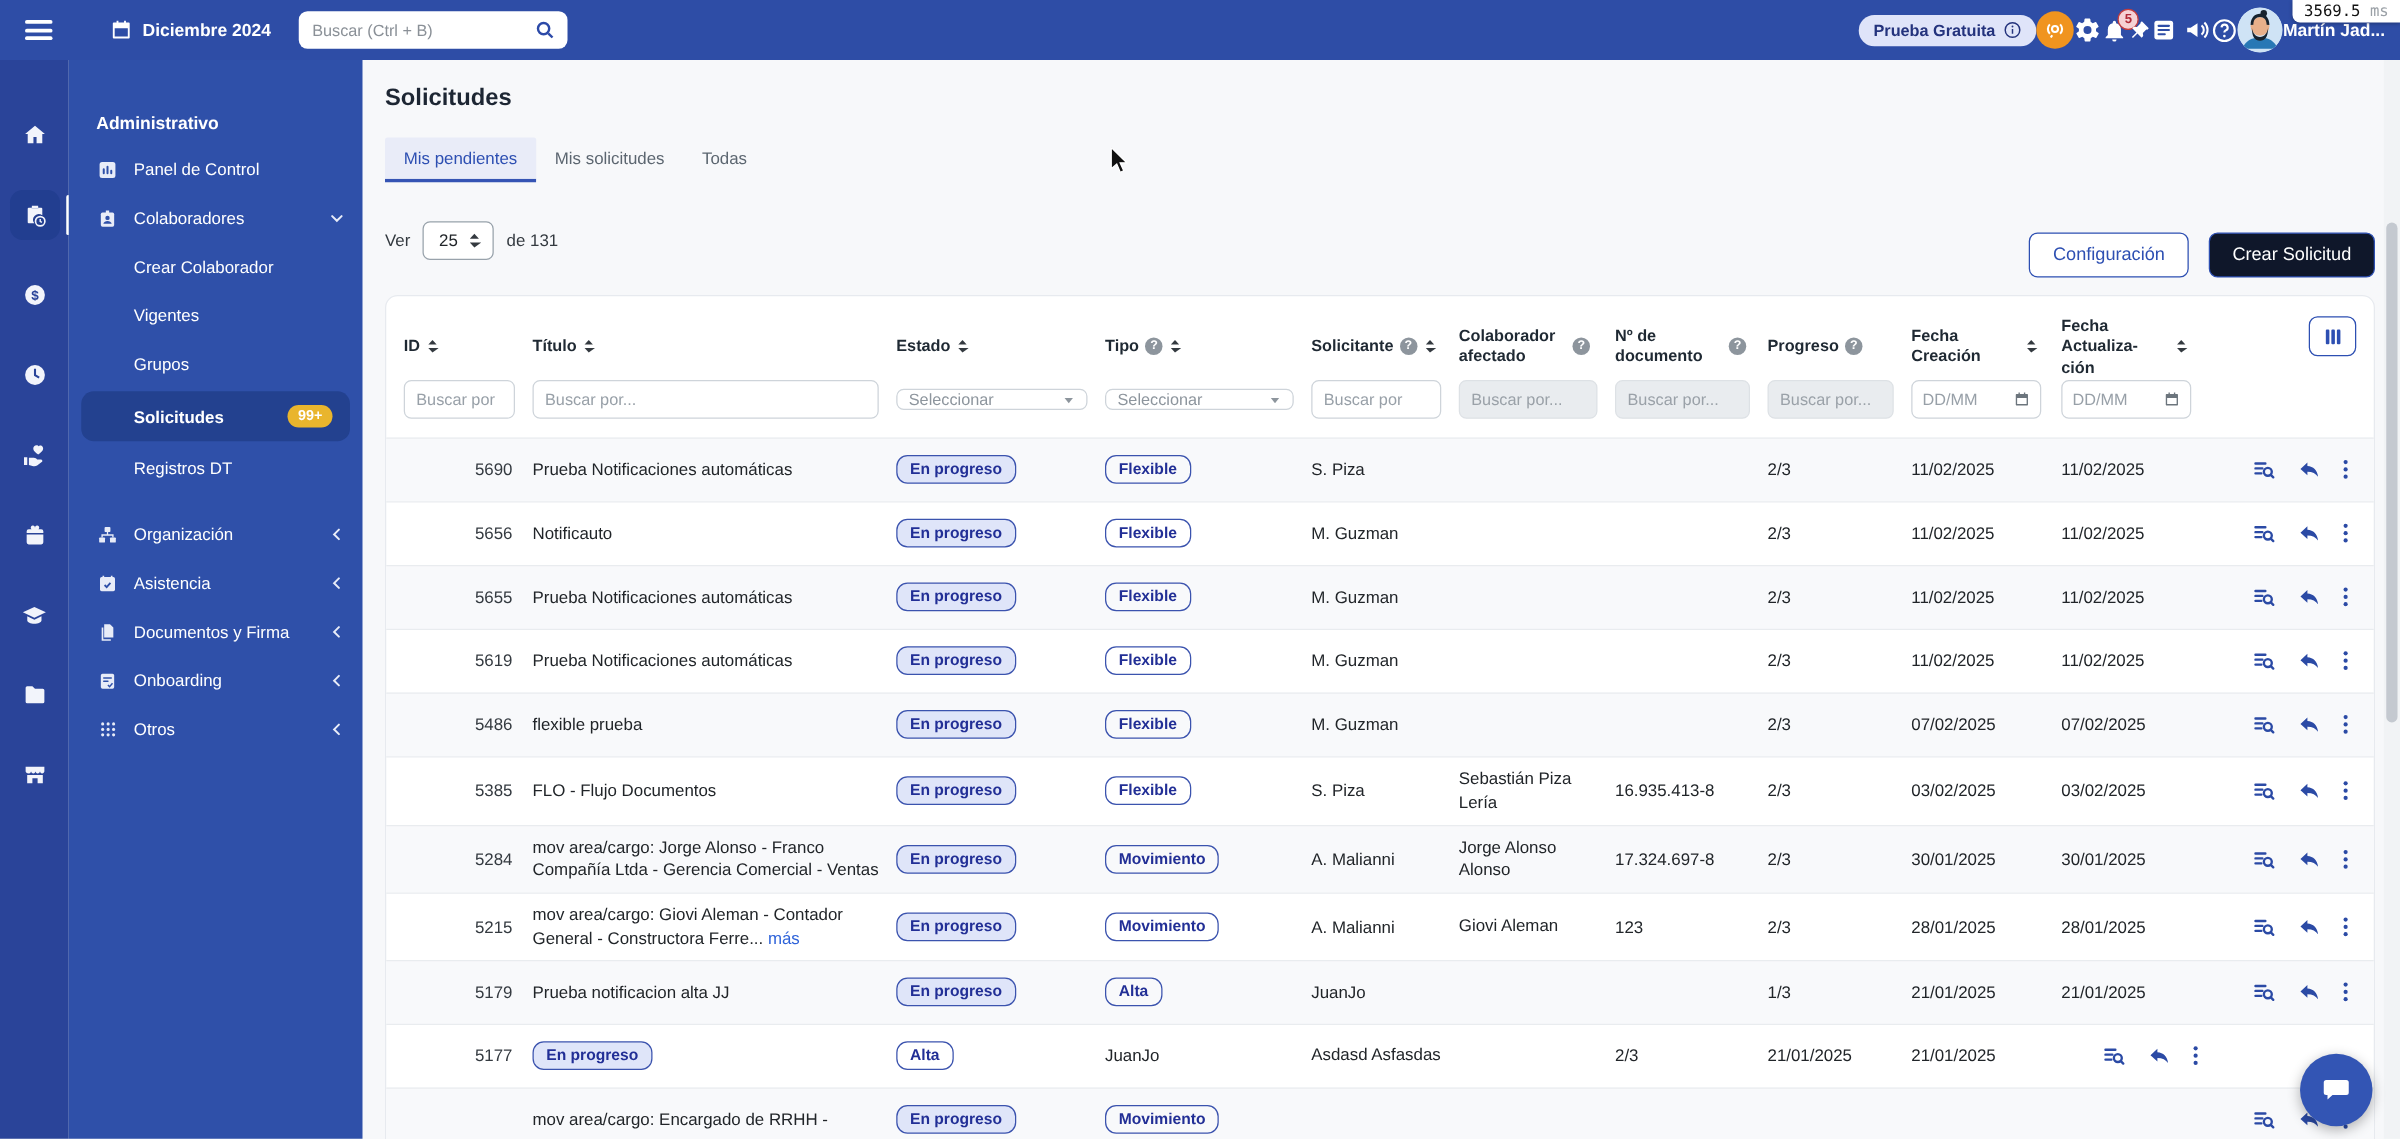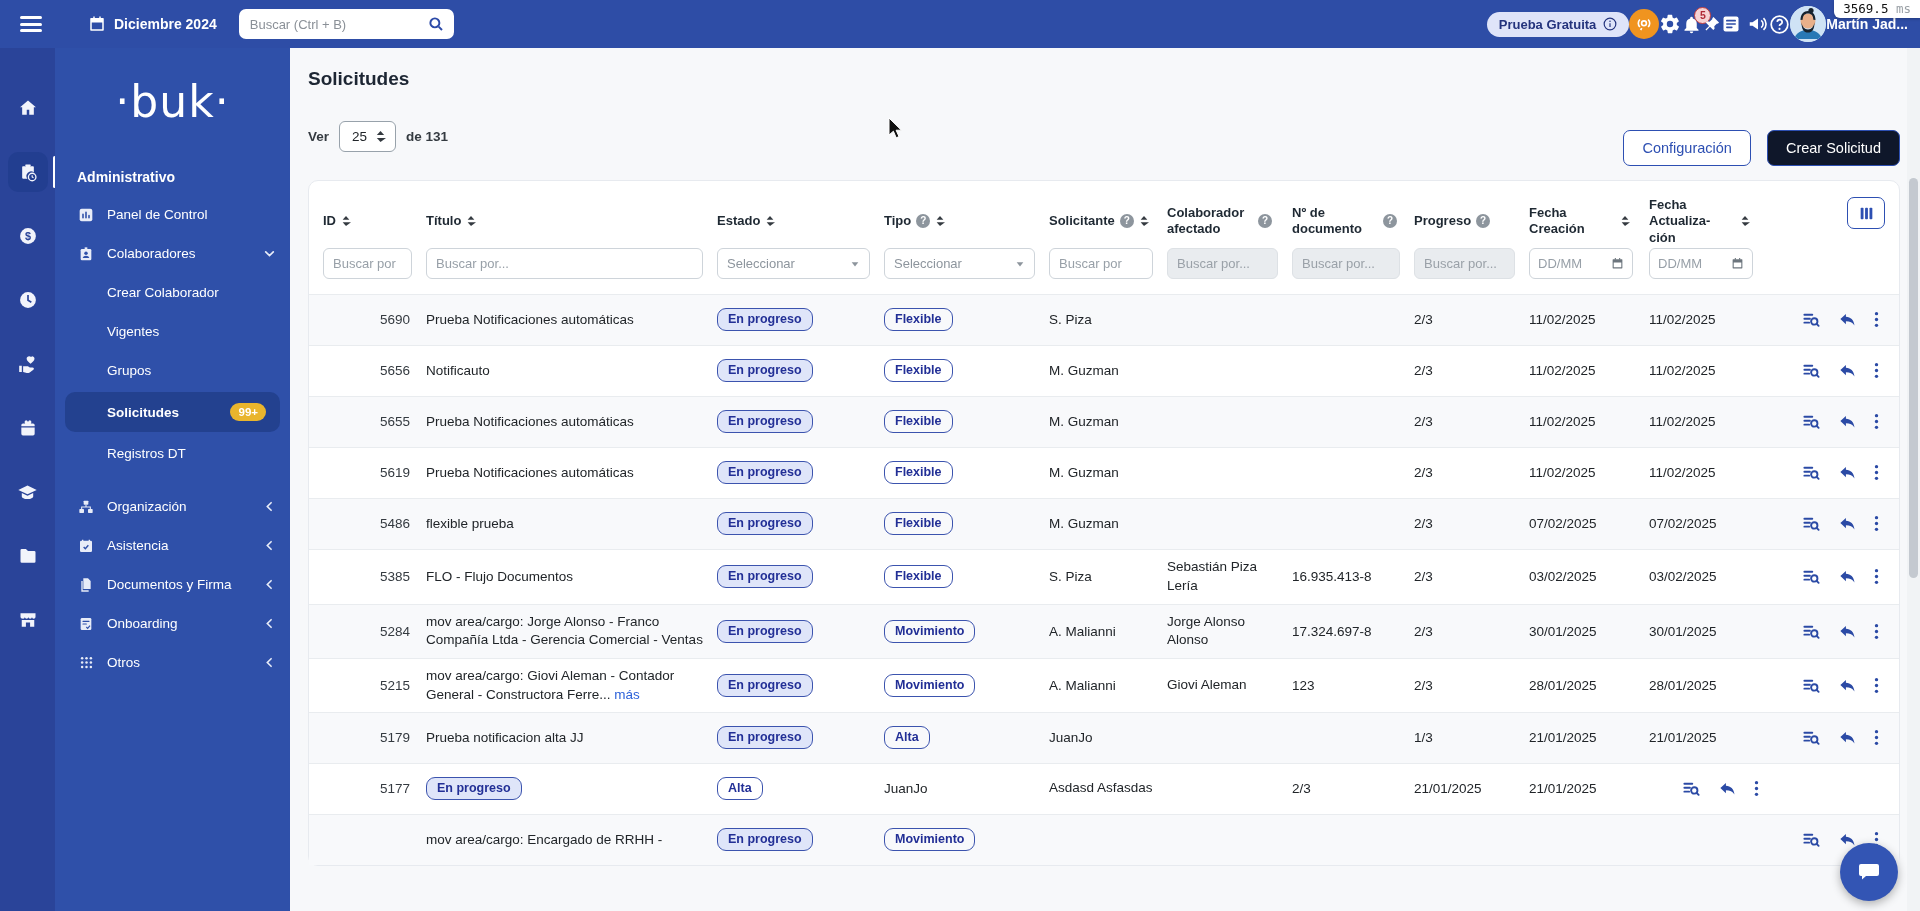--- a/index.html
+++ b/index.html
@@ -42,21 +42,21 @@
   .nav-item.active { background:#23418f; border-radius:10px; margin:2px 10px; height:40px; padding-left:42px; font-weight:bold; }
   .badge-99 { margin-left:auto; background:#e9b52d; color:#fff; font-size:11.5px; font-weight:bold; padding:3px 8px; border-radius:11px; }
 
   
   .content { position:absolute; left:290px; top:48px; width:1630px; height:863px; background:#f7f8fa; padding:20px 20px 0 18px; }
   .page-title { font-size:19px; font-weight:bold; color:#1d2633; }
   .tabs { display:flex; margin-top:20px; }
   .tab { padding:9px 15px 9px 15px; font-size:13.5px; color:#5c6670; cursor:pointer; border-bottom:3px solid transparent; }
   .tab.active { color:#2d4fb2; background:#e9ecf8; border-bottom:3px solid #3554b4; border-radius:2px 2px 0 0; }
   .controls { display:flex; align-items:center; margin-top:16px; }
-  .ver-label, .of-label { font-size:13.5px; color:#343a40;font-weight:bold; }
+  .ver-label, .of-label { font-size:13.5px; color:#343a40; }
   .page-size { display:flex; align-items:center; gap:8px; border:1px solid #98a2ab; border-radius:6px; background:#fff; height:31px; padding:0 9px 0 12px; margin:0 10px; font-size:13.5px; color:#212529; cursor:pointer; }
   .controls .spacer { flex:1; }
   .btn { height:36px; border-radius:7px; font-size:14.5px; padding:0 18px; cursor:pointer; border:1px solid #2d4fb2; background:#fff; color:#2d4fb2; font-family:inherit;margin-top:24px; }
   .btn.primary { background:#0f172a; color:#fff; font-weight:normal; margin-left:16px; border-color:#2d4fb2; }
 
   
   .card { position:relative; margin-top:14px; background:#fff; border:1px solid #e7eaef; border-radius:10px; width:1592px; }
   .grid { display:grid; grid-template-columns:117px 291px 167px 165px 118px 125px 122px 115px 120px 130px 1fr; align-items:center; }
   .cell { padding:0 14px 0 0; }
   .cell:first-child { padding-left:14px; }
@@ -66,21 +66,21 @@
   .th .lbl.wide { max-width:none; }
   .hicon { flex:none; display:flex; color:#343a40; }
   .qicon { flex:none; width:14px; height:14px; border-radius:50%; background:#8d959d; color:#fff; font-size:10px; font-weight:bold; display:flex; align-items:center; justify-content:center; }
   .cols-btn { position:absolute; right:14px; top:16px; width:38px; height:32px; border:1px solid #2d4fb2; background:#fff; border-radius:7px; display:flex; align-items:center; justify-content:center; cursor:pointer; color:#2d4fb2; }
 
   .filters { min-height:48px; padding-bottom:12px; align-items:center; }
   .f-input { height:31px; border:1px solid #ced4da; border-radius:6px; background:#fff; width:100%; padding:0 9px; font-size:13px; color:#333; font-family:inherit; outline:none; }
   .f-input::placeholder { color:#98a0a8; }
   .f-input.disabled { background:#e9ecef; border-color:#dde1e5; }
   .f-input.disabled::placeholder { color:#9aa1a8; }
-  .f-select { height:31px; border:1px solid #ced4da; border-radius:6px; background:#fff; display:flex; align-items:center; justify-content:space-between; padding:0 9px; font-size:13px; color:#8d959d; cursor:pointer; }
+  .f-select { height:17px; border:1px solid #ced4da; border-radius:6px; background:#fff; display:flex; align-items:center; justify-content:space-between; padding:0 9px; font-size:13px; color:#8d959d; cursor:pointer; }
   .f-date { height:31px; border:1px solid #ced4da; border-radius:6px; background:#fff; display:flex; align-items:center; justify-content:space-between; padding:0 8px; font-size:13px; color:#98a0a8; width:104px; }
 
   .trow { border-top:1px solid #e9ecef; min-height:51px; font-size:13.5px; color:#212529; padding:8px 0; }
   .trow:nth-child(odd) { background:#f8f9fb; }
   .cell.id { text-align:right; padding-right:16px; color:#343a40; }
   .cell.title { line-height:1.35; }
   .more { color:#2d62d9; cursor:pointer; }
   .more:empty { display:none; }
   .pill { display:inline-block; border:1px solid #3b53ae; color:#222f96; font-weight:bold; font-size:12.5px; padding:3px 10px 4px 10px; border-radius:9px; white-space:nowrap; }
   .pill.filled { background:#dfe5f9; }
@@ -243,21 +243,20 @@
   </div>
   <div class="rail-ic">
     <svg width="20" height="20" viewBox="0 0 24 24" fill="currentColor">
         <path d="M3 4h18v4.5c0 1-1 2-2.2 2-1.1 0-2-1-2-2 0 1-1 2-2.2 2s-2.1-1-2.1-2c0 1-1 2-2.1 2s-2.2-1-2.2-2c0 1-.9 2-2 2C4 10.5 3 9.5 3 8.5z"></path>
         <path d="M4.5 12h15V20h-5v-5h-5v5h-5z"></path>
       </svg>
   </div>
 </div>
 
 <div class="sidebar">
-  <div class="brand">·buk·</div>
   <div class="side-section">Administrativo</div>
   <div class="nav">
     <div class="nav-item">
       <span class="nicon">
           <svg width="16" height="16" viewBox="0 0 24 24">
             <rect x="2.5" y="2.5" width="19" height="19" rx="3" fill="#e8ecf8"></rect>
             <path d="M7.5 16v-5M12 16V8M16.5 16v-3" stroke="#2f50a9" stroke-width="2.4" stroke-linecap="round"></path>
           </svg>
         </span>
       <span>Panel de Control</span>
@@ -374,20 +373,25 @@
             <path d="M15 5l-7 7 7 7"></path>
           </svg>
         </span>
     </div>
   </div>
 </div>
 
 <div class="content">
   <div class="page-title">Solicitudes</div>
 
+  <div class="tabs">
+    <div class="tab active">Mis pendientes</div>
+    <div class="tab">Mis solicitudes</div>
+    <div class="tab">Todas</div>
+  </div>
 
   <div class="controls">
     <span class="ver-label">Ver</span>
     <div class="page-size">
       <span>25</span>
       <svg width="11" height="13" viewBox="0 0 12 14" fill="#343a40">
           <path d="M6 1 10 5.4H2z"></path>
           <path d="M6 13 2 8.6h10z"></path>
         </svg>
     </div>

